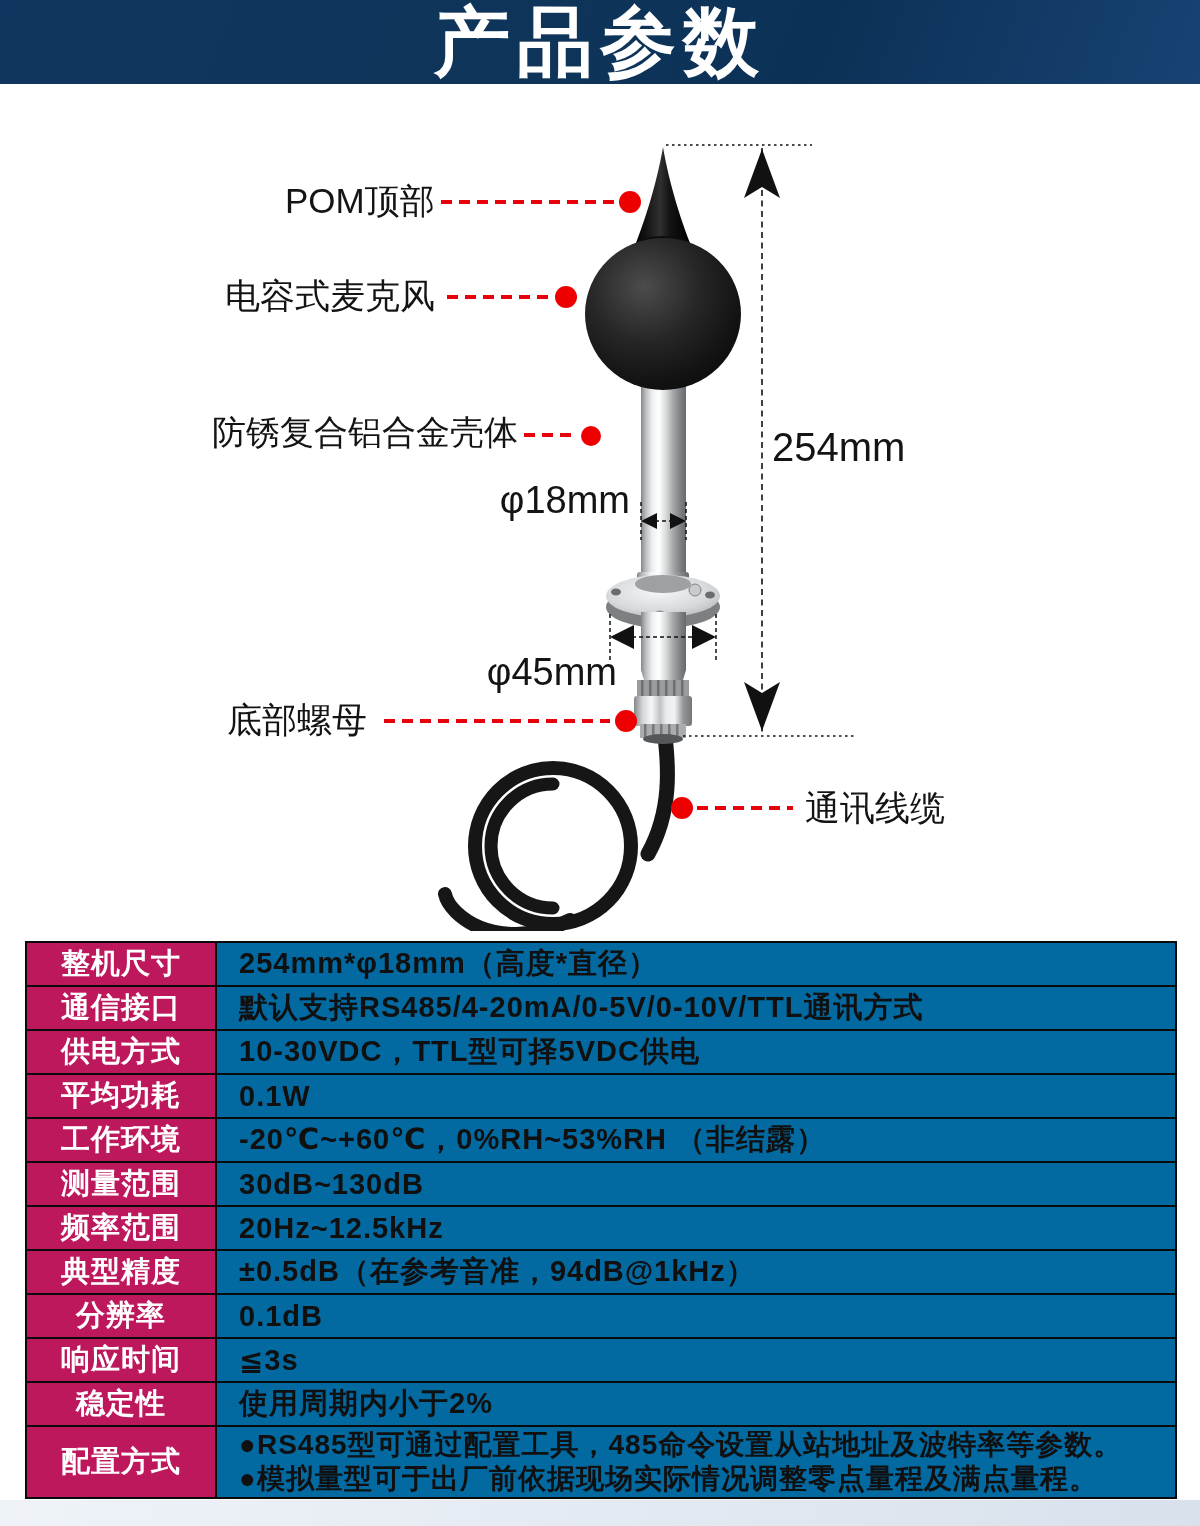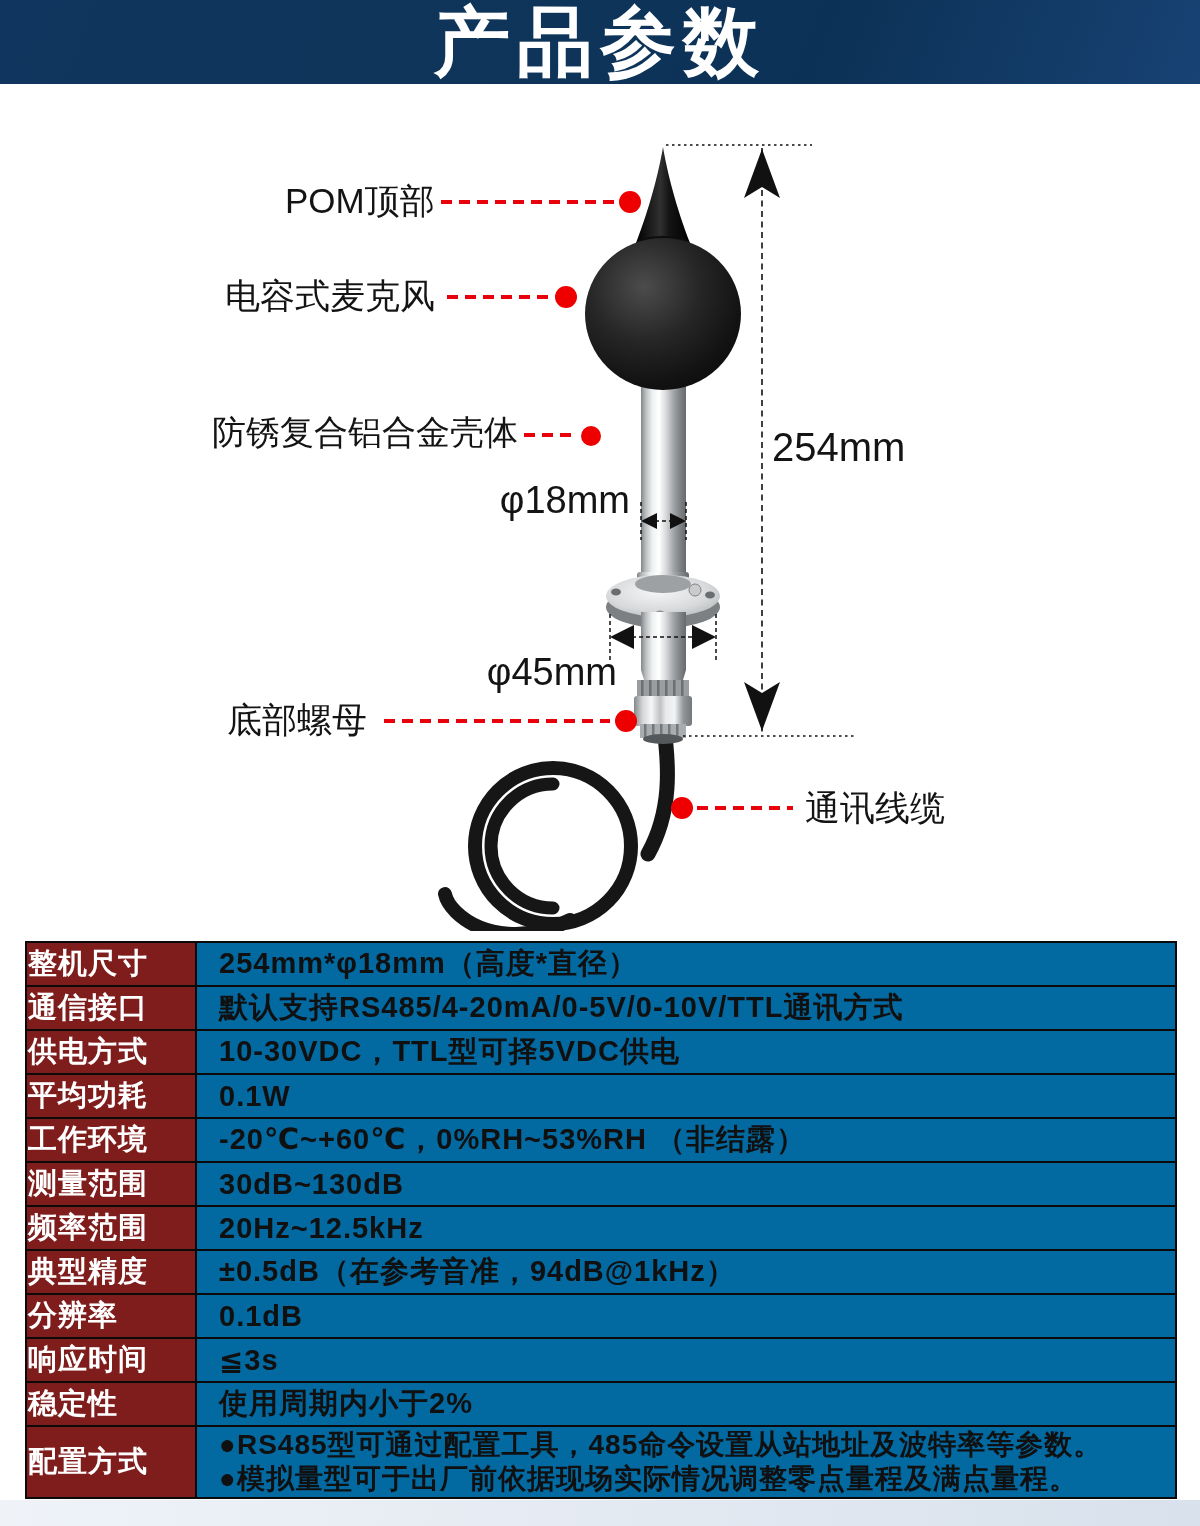--- a/index.html
+++ b/index.html
@@ -31,21 +31,21 @@
   .dim.right{text-align:right;}
   
   .spec{
     margin:10px 0 0 25px;width:1152px;border-collapse:collapse;
     table-layout:fixed;
   }
   .spec td{
     border:2px solid #0a0a0a;box-sizing:border-box;vertical-align:middle;
   }
   .spec .lbl{
-    width:170px;background:#7f1d1d;color:#ffffff;text-align:left;
+    width:190px;background:#be185d;color:#ffffff;text-align:center;
     font-size:29px;font-weight:700;letter-spacing:1px;
   }
   .spec .val{
     background:#0369a1;color:#101010;font-size:29px;font-weight:700;
     letter-spacing:1px;padding-left:22px;
   }
   .spec .val .ln{font-size:28px;line-height:1.22;}
   
   .footer{
     position:absolute;left:0;bottom:0;width:100%;height:26px;

